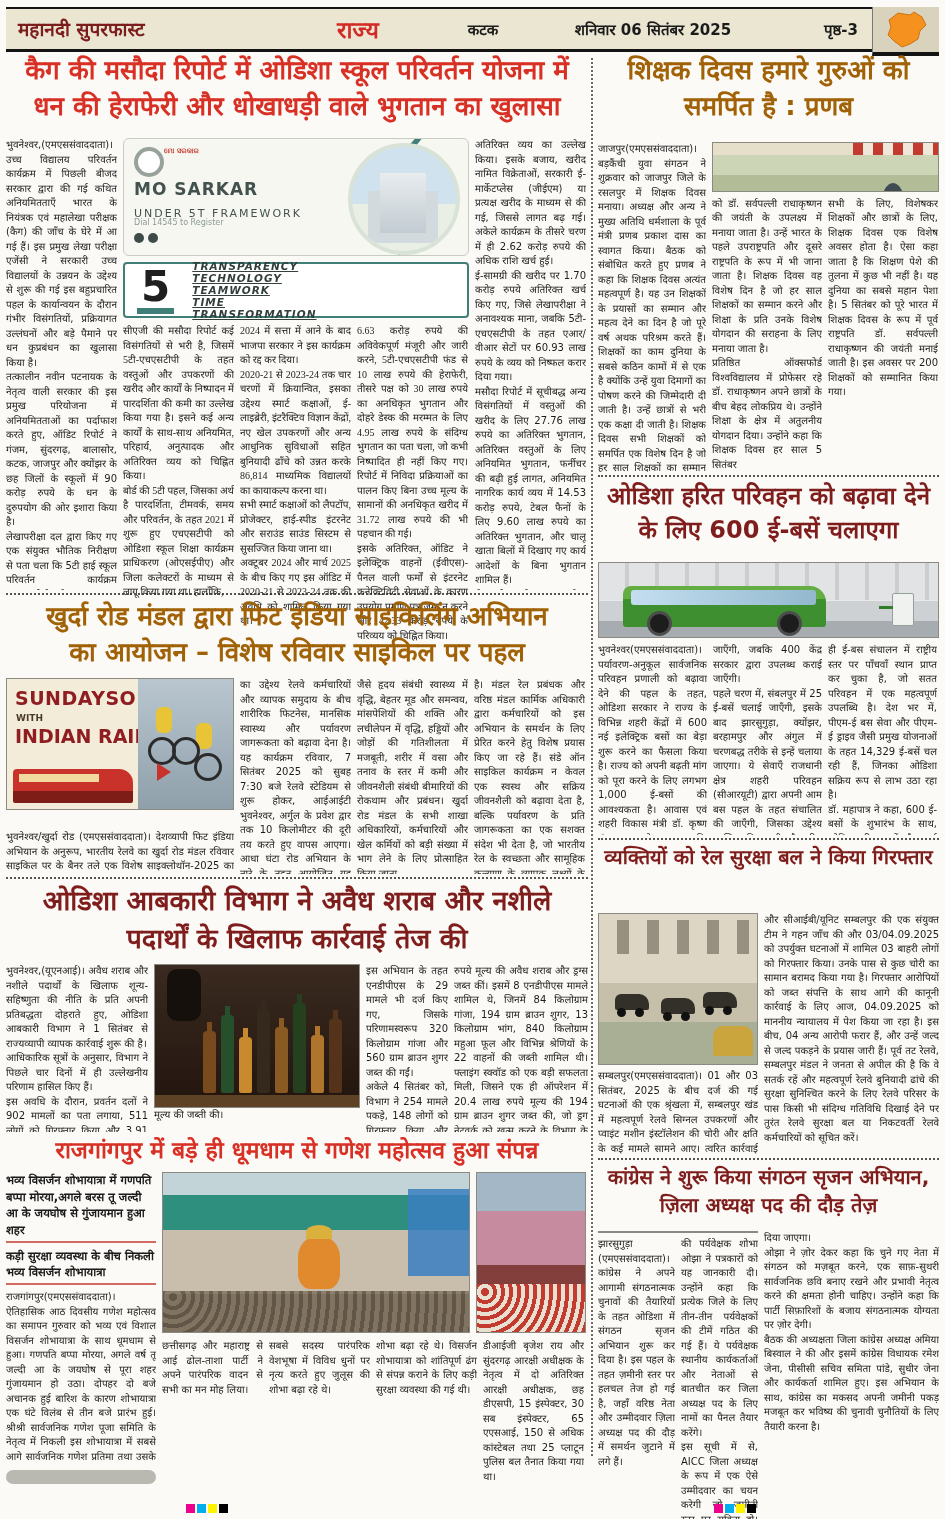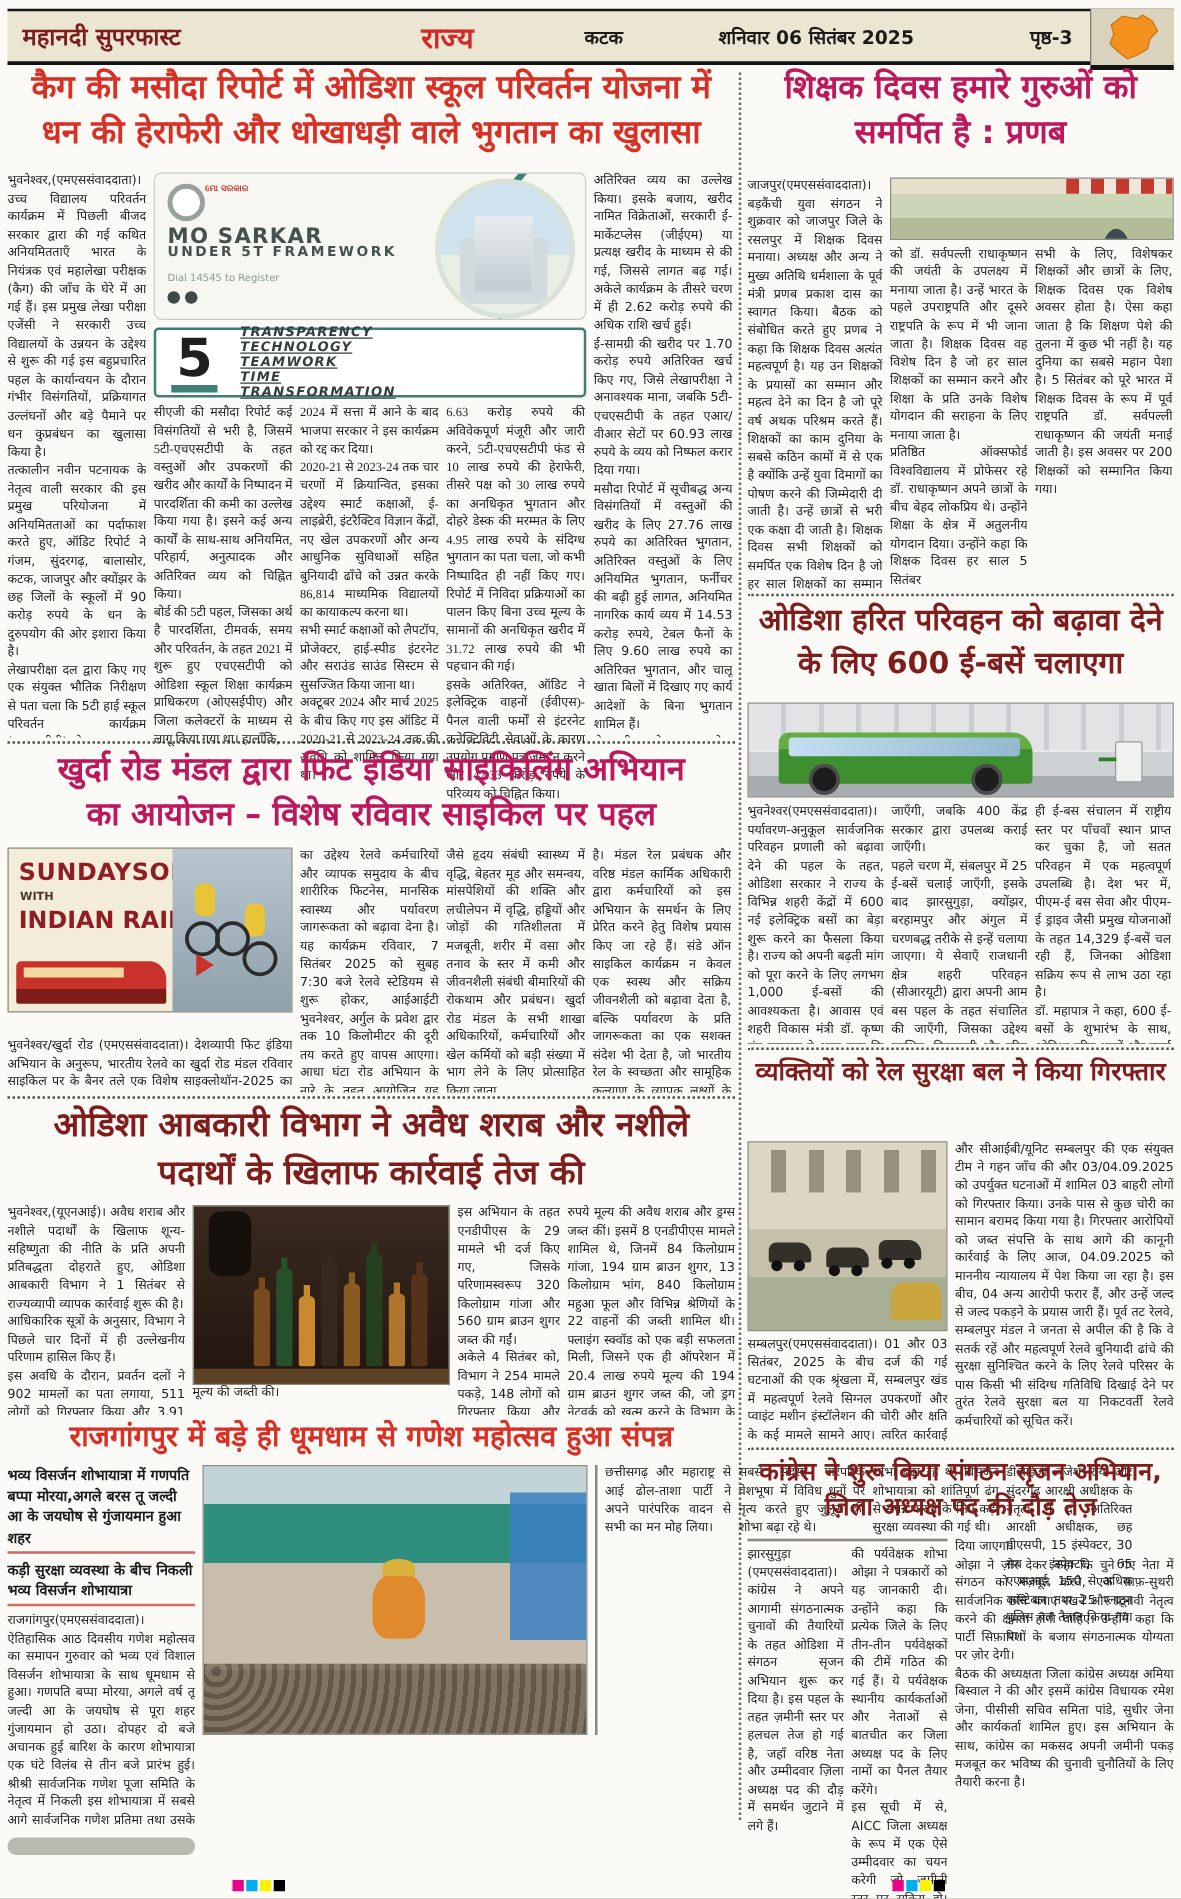--- a/index.html
+++ b/index.html
@@ -17,34 +17,34 @@
           border-left:1px solid #777;border-bottom:4px solid #141414;display:flex;align-items:center;justify-content:center;}
   
   .region-left{position:absolute;left:6px;top:52px;width:582px;height:1450px;}
   .region-right{position:absolute;left:598px;top:52px;width:341px;height:1450px;}
   .vdiv{position:absolute;left:591px;top:58px;height:1398px;border-left:2px dotted #6b6b64;}
   .hsep{border-top:2px dotted #55554e;margin:3px 0;}
   
   .hl{font-weight:bold;text-align:center;line-height:1.4;}
   .hl .ln{white-space:nowrap;overflow:hidden;text-align:center;}
   .hl-red{color:#d93025;}
-  .hl-blue{color:#be185d;}
+  .hl-blue{color:#a16207;}
   .hl-black{color:#7f1d1d;}
   
   .cols{display:flex;gap:6px;}
   .bt{font-size:10px;line-height:1.45;text-align:justify;white-space:pre-line;overflow:hidden;color:#1c1c1c;}
   .cap{font-size:10px;line-height:1.4;}
   
   .photo{position:relative;overflow:hidden;border:1px solid #8a8a82;background:#c8c8c4;}
   
   .mo-card{background:#f6f7f1;border:1px solid #c8cdc2;border-radius:6px;position:relative;height:118px;padding:8px 10px;box-sizing:border-box;overflow:hidden;}
   .mo-logo{position:absolute;left:10px;top:8px;width:22px;height:22px;border-radius:50%;border:4px solid #97a29a;background:#fff;}
   .mo-logotext{position:absolute;left:40px;top:9px;font-size:7px;line-height:1.1;color:#c23b2e;font-weight:bold;}
   .mo-title{position:absolute;left:10px;top:40px;font-size:17px;font-weight:bold;letter-spacing:1px;color:#44524f;}
-  .mo-sub{position:absolute;left:10px;top:56px;font-size:11px;font-weight:bold;letter-spacing:2px;color:#44524f;}
+  .mo-sub{position:absolute;left:10px;top:68px;font-size:11px;font-weight:normal;letter-spacing:2px;color:#44524f;}
   .mo-dial{position:absolute;left:10px;top:79px;font-size:8px;color:#8d9b96;}
   .mo-soc{position:absolute;left:10px;top:94px;display:flex;gap:4px;}
   .mo-soc i{width:10px;height:10px;border-radius:50%;background:#3d4a47;display:block;}
   .mo-circle{position:absolute;right:8px;top:4px;width:104px;height:104px;border-radius:50%;border:4px solid #d9e2d6;
              background:linear-gradient(180deg,#cfe2ee 0 55%,#e9efe4 55% 100%);overflow:hidden;}
   .mo-bldg{position:absolute;left:28px;top:26px;width:46px;height:60px;background:linear-gradient(180deg,#e8ecef,#c3ccd2);box-shadow:-16px 14px 0 -4px #d3dade,16px 14px 0 -4px #d3dade;}
   .mo-swoosh{position:absolute;right:-18px;top:-20px;width:90px;height:150px;border-left:7px solid #3f7f77;border-radius:50%;transform:rotate(18deg);}
   .mo-band{margin-top:6px;height:56px;border:2px solid #3f7f77;border-radius:4px;background:#fff;display:flex;align-items:center;padding:2px 12px;box-sizing:border-box;gap:18px;}
   .mo-five{font-size:42px;font-weight:800;color:#1f1f1f;line-height:1;border-bottom:6px solid #3f7f77;padding:0 4px;}
   .mo-words{font-size:10.5px;font-weight:800;font-style:italic;letter-spacing:1px;color:#323f3c;line-height:1.15;text-decoration:underline;}
@@ -239,21 +239,21 @@
     <div class="hl hl-red" style="font-size:23px;height:38px;margin-top:2px;">
       <div class="ln">राजगांगपुर में बड़े ही धूमधाम से गणेश महोत्सव हुआ संपन्न</div>
     </div>
     <div class="cols" style="height:312px;">
       <div style="width:150px;display:flex;flex-direction:column;">
         <div class="subhead">भव्य विसर्जन शोभायात्रा में गणपति बप्पा मोरया,अगले बरस तू जल्दी आ के जयघोष से गुंजायमान हुआ शहर</div>
         <div class="subhead">कड़ी सुरक्षा व्यवस्था के बीच निकली भव्य विसर्जन शोभायात्रा</div>
         <div class="bt" style="flex:1;">राजगांगपुर(एमएससंवाददाता)। ऐतिहासिक आठ दिवसीय गणेश महोत्सव का समापन गुरुवार को भव्य एवं विशाल विसर्जन शोभायात्रा के साथ धूमधाम से हुआ। गणपति बप्पा मोरया, अगले वर्ष तू जल्दी आ के जयघोष से पूरा शहर गुंजायमान हो उठा। दोपहर दो बजे अचानक हुई बारिश के कारण शोभायात्रा एक घंटे विलंब से तीन बजे प्रारंभ हुई। श्रीश्री सार्वजनिक गणेश पूजा समिति के नेतृत्व में निकली इस शोभायात्रा में सबसे आगे सार्वजनिक गणेश प्रतिमा तथा उसके पीछे 20 से अधिक क्लबों की प्रतिमाएं और अन्य छोटी प्रतिमाएं शामिल थीं।</div>
         <div class="grey-bar"></div>
       </div>
-      <div style="width:424px;display:flex;flex-direction:row;gap:6px;">
+      <div style="width:424px;display:flex;flex-direction:column;gap:6px;justify-content:center;">
         <div style="display:flex;gap:6px;height:216px;">
           <div class="photo ph-g1" style="width:306px;">
             <div class="g1-tarp"></div>
             <div class="g1-idol"></div>
             <div class="g1-crowd"></div>
           </div>
           <div class="photo ph-g2" style="flex:1;">
             <div class="g2-flowers"></div>
           </div>
         </div>

